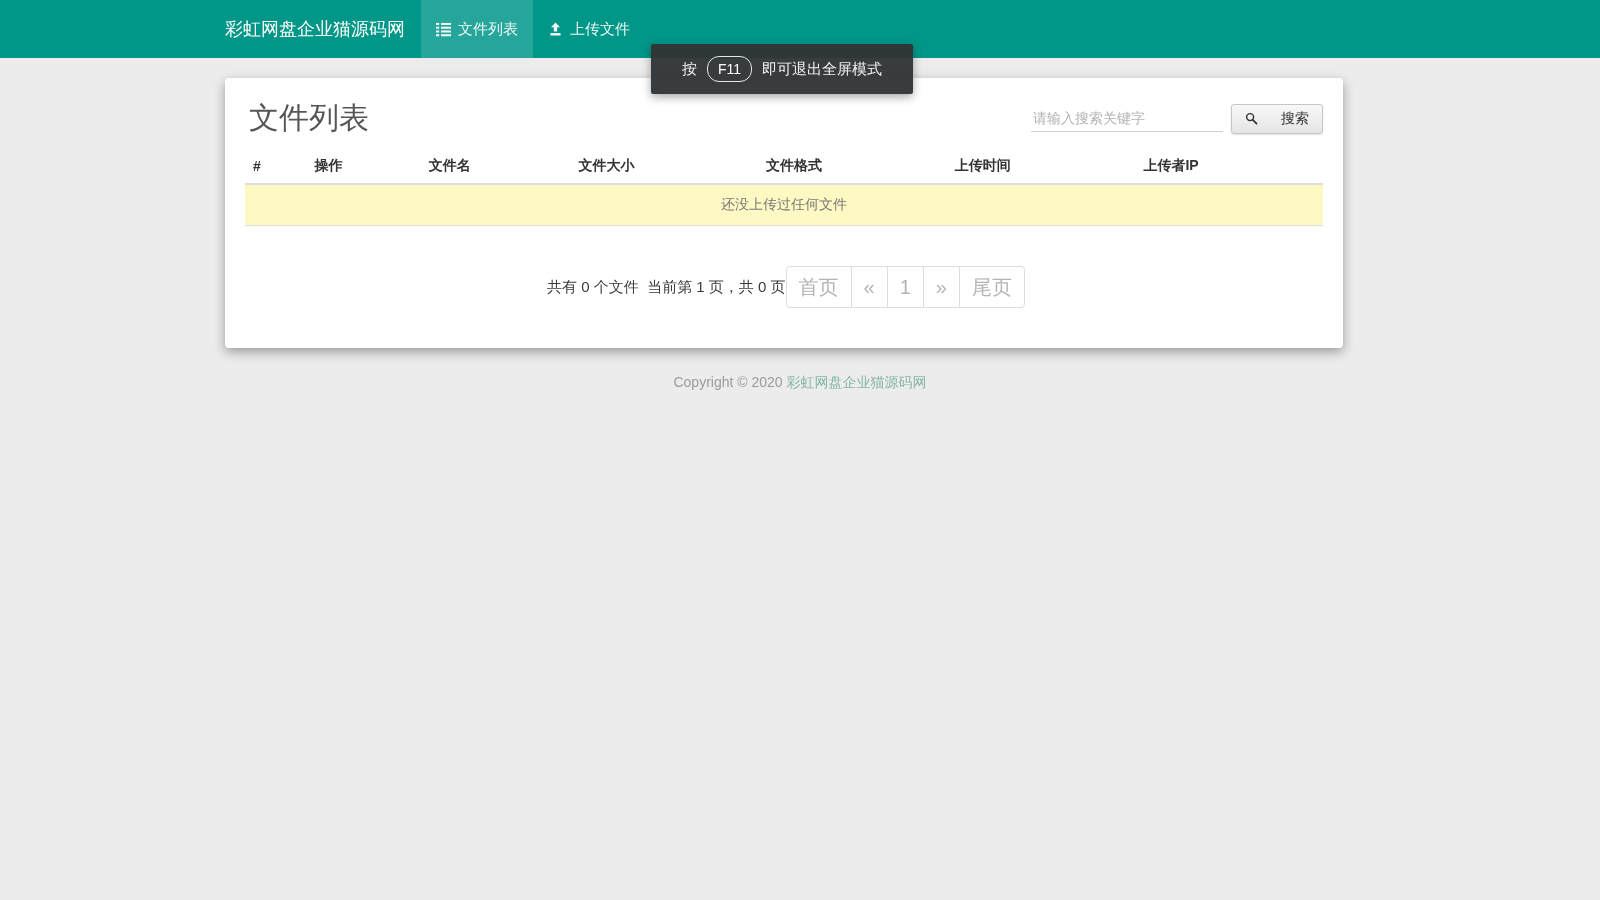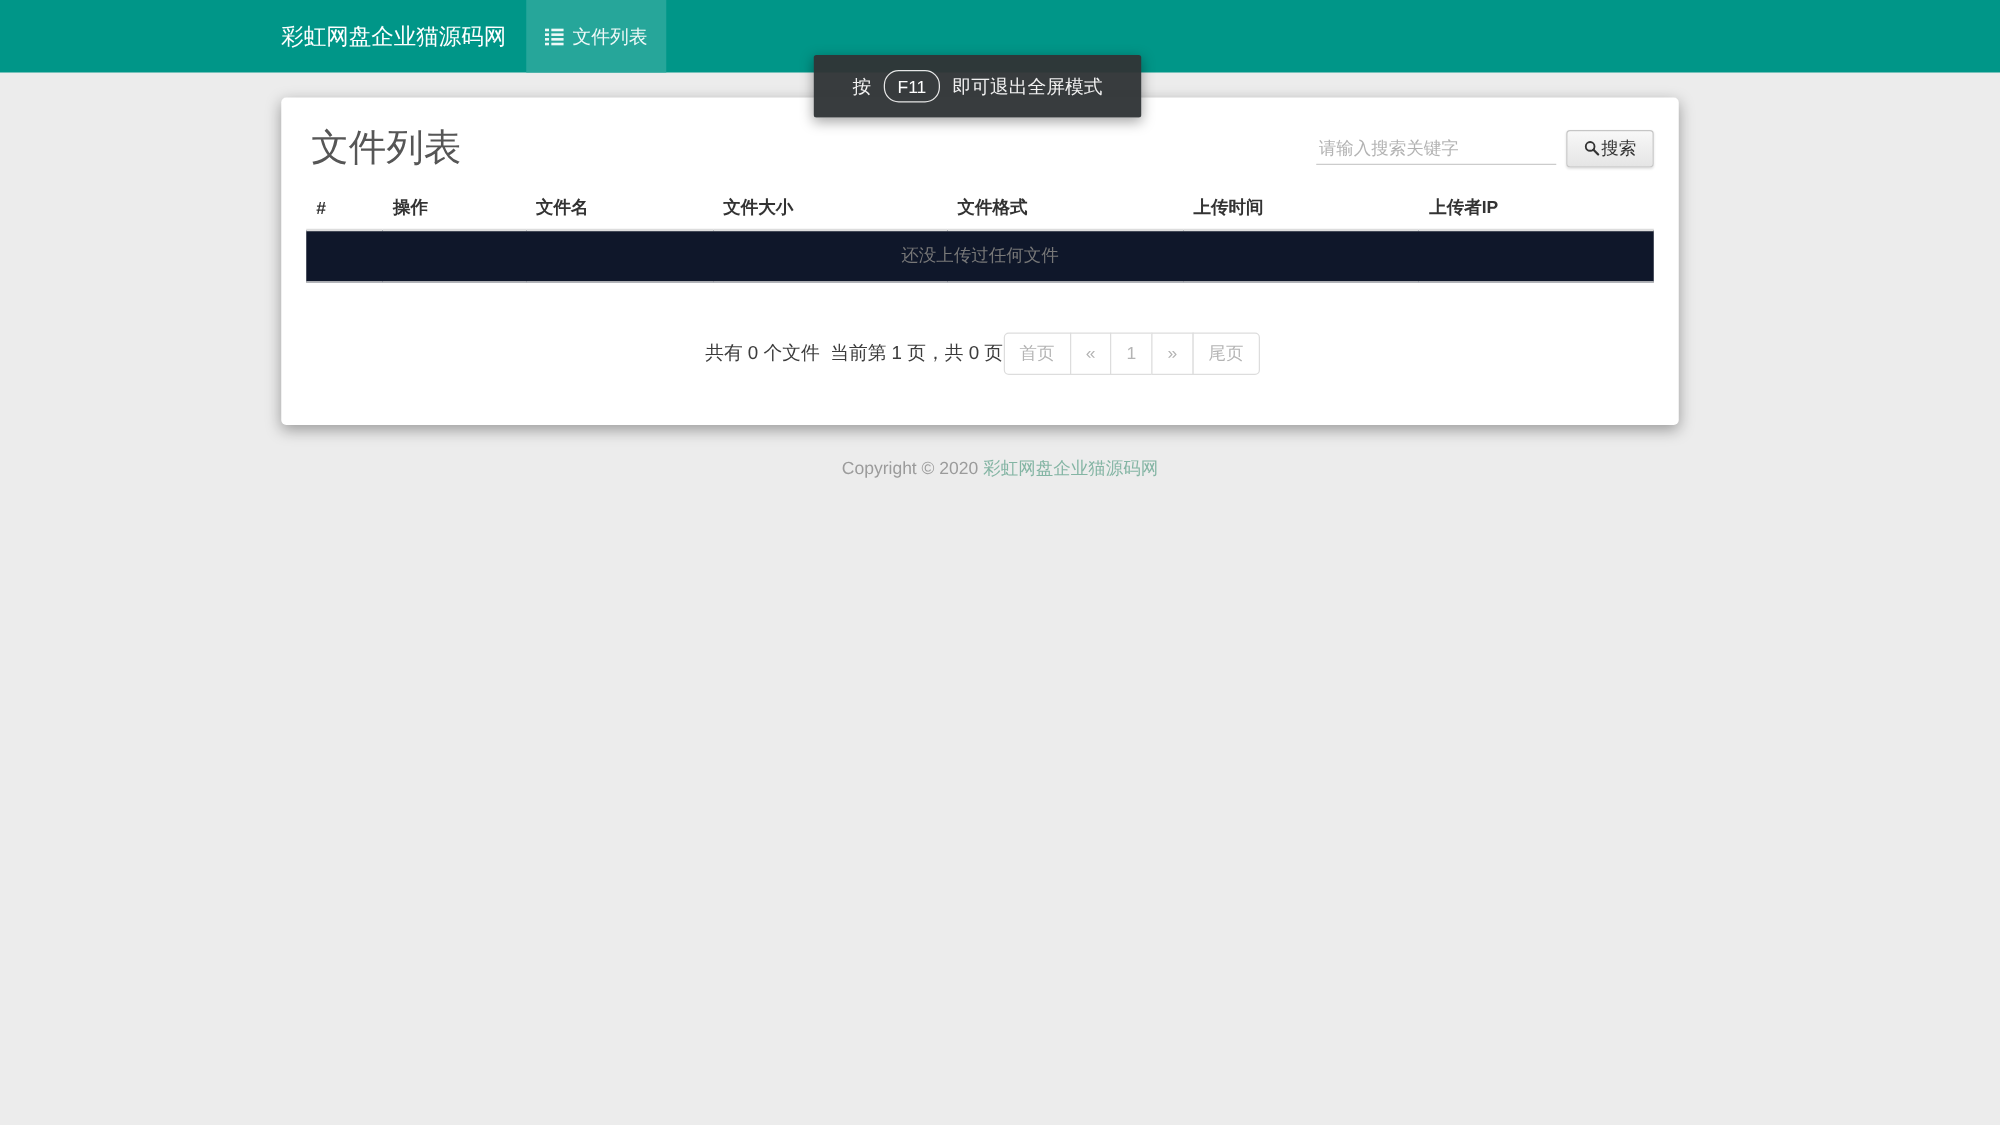--- a/index.html
+++ b/index.html
@@ -98,21 +98,21 @@
     border-bottom: 1px solid #cccccc;
     background: transparent;
     font-size: 14px;
     padding: 5px 2px;
     color: #555555;
     outline: none;
     font-family: "Liberation Sans", sans-serif;
   }
   .search-input::placeholder { color: #b3b3b3; }
   .search-btn {
-    display: inline-flex; align-items: center; gap: 1px;
+    display: inline-flex; align-items: center; gap: 23px;
     padding: 5px 13px;
     font-size: 14px;
     color: #333333;
     background: linear-gradient(#f8f8f8, #e5e5e5);
     border: 1px solid #c6c6c6;
     border-radius: 3px;
     box-shadow: 0 1px 2px rgba(0,0,0,0.12);
     cursor: pointer;
     font-family: "Liberation Sans", sans-serif;
   }
@@ -133,21 +133,21 @@
     white-space: nowrap;
   }
   .file-table th:nth-child(1) { width: 5.7%; }
   .file-table th:nth-child(2) { width: 10.6%; }
   .file-table th:nth-child(3) { width: 13.9%; }
   .file-table th:nth-child(4) { width: 17.4%; }
   .file-table th:nth-child(5) { width: 17.5%; margin-top: 38px; }
   .file-table th:nth-child(6) { width: 17.5%; margin-left: 12px; }
   .file-table th:nth-child(7) { width: 17.4%; }
   .file-table td.empty-cell {
-    background: #0f172a;
+    background: #fef9c3;
     text-align: center;
     color: #787878;
     padding: 11px 8px;
     border-bottom: 1px solid #dddddd;
   }
 
   
   .panel-foot {
     display: flex;
     justify-content: center;
@@ -161,21 +161,21 @@
     margin-left: 4px;
   }
   .pagination {
     list-style: none;
     display: flex;
     margin: 0; padding: 0;
   }
   .pagination li a {
     display: block;
     padding: 6px 12px;
-    font-size: 14px;
+    font-size: 20px;
     line-height: 1.42;
     color: #b4b4b4;
     background: #ffffff;
     border: 1px solid #dddddd;
     margin-left: -1px;
     text-decoration: none;
     cursor: pointer;
     white-space: nowrap;
   }
   .pagination li:first-child a { border-radius: 4px 0 0 4px; margin-left: 0; }
@@ -211,20 +211,29 @@
             <rect x="5.4" y="5" width="10.6" height="2.2"></rect>
             <rect x="0" y="9" width="3.4" height="2.2"></rect>
             <rect x="5.4" y="9" width="10.6" height="2.2"></rect>
             <rect x="0" y="13" width="3.4" height="2.2"></rect>
             <rect x="5.4" y="13" width="10.6" height="2.2"></rect>
           </svg>
       </span>
       <span>文件列表</span>
     </a>
 
+    <a class="nav-item">
+      <span class="nav-icon">
+        <svg viewBox="0 0 16 16">
+            <path d="M8 0.5 L12.8 5.5 L9.8 5.5 L9.8 10 L6.2 10 L6.2 5.5 L3.2 5.5 Z"></path>
+            <rect x="2.6" y="11.8" width="10.8" height="2.6"></rect>
+          </svg>
+      </span>
+      <span>上传文件</span>
+    </a>
 
     <div class="flex-spacer"></div>
 
   </div>
 </nav>
 
 <div class="toast">
   <span>按</span>
   <span class="key">F11</span>
   <span>即可退出全屏模式</span>

